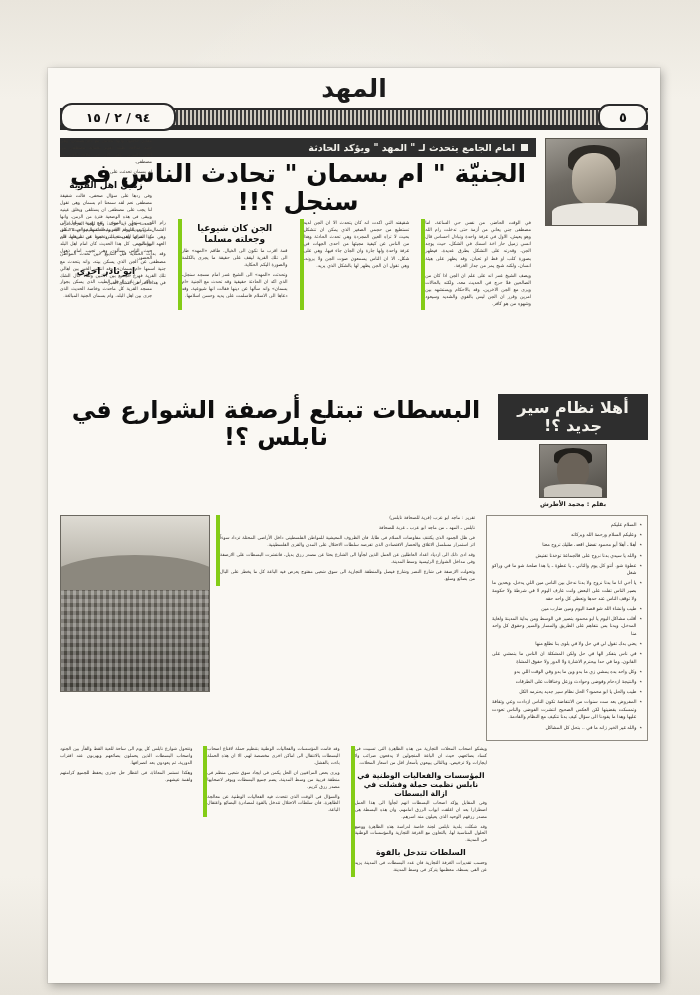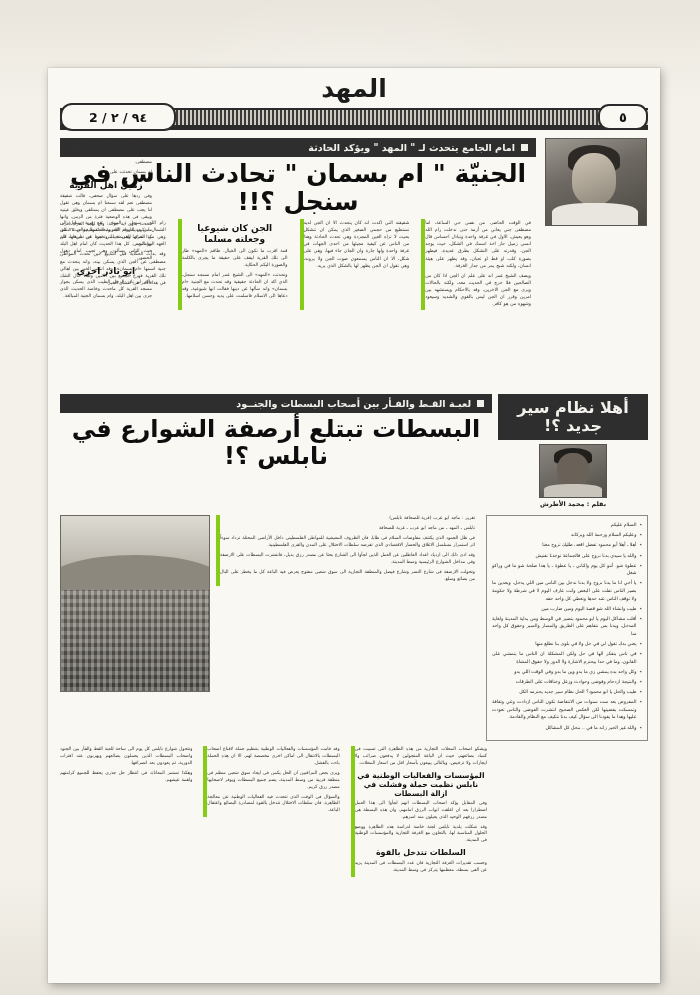--- a/index.html
+++ b/index.html
@@ -192,21 +192,21 @@
 <body>
 
 <div class="page">
  <div class="sheet">
   <div class="inner">
 
    <div class="masthead">
      <div class="mast-title">المهد</div>
      <div class="mast-rule"></div>
      <div class="page-num">٥</div>
-     <div class="issue-date">٩٤ / ٢ / 2</div>
+     <div class="issue-date">٩٤ / ٢ / ١٥</div>
    </div>
 
    <div class="art1">
     <div class="a1-grid">
 
       <div class="a1-side">
         <div class="a1-photo">
           <div class="hair"></div>
                 <div class="face"></div>
                 <div class="shoulders"></div>
@@ -279,24 +279,20 @@
          <div class="op-head">أهلا نظام سير جديد ؟!</div>
          <div class="op-photo">
            <div class="h"></div>
                 <div class="f"></div>
                 <div class="s"></div>
          </div>
          <div class="op-byline">بقلم : محمد الأطرش</div>
        </div>
 
        <div class="a2-headwrap">
-         <div class="kicker">
-           <span class="sq"></span>
-           <span>لعبـة القـط والفـأر بين أصحاب البسطات والجنــود</span>
-         </div>
          <div class="headline h2">البسطات تبتلع أرصفة الشوارع في نابلس ؟!</div>
        </div>
      </div>
 
      <div class="a2-body">
 
        <div class="op-col">
          <div class="op-list">
            <div>
                   <span class="b">٭</span>

